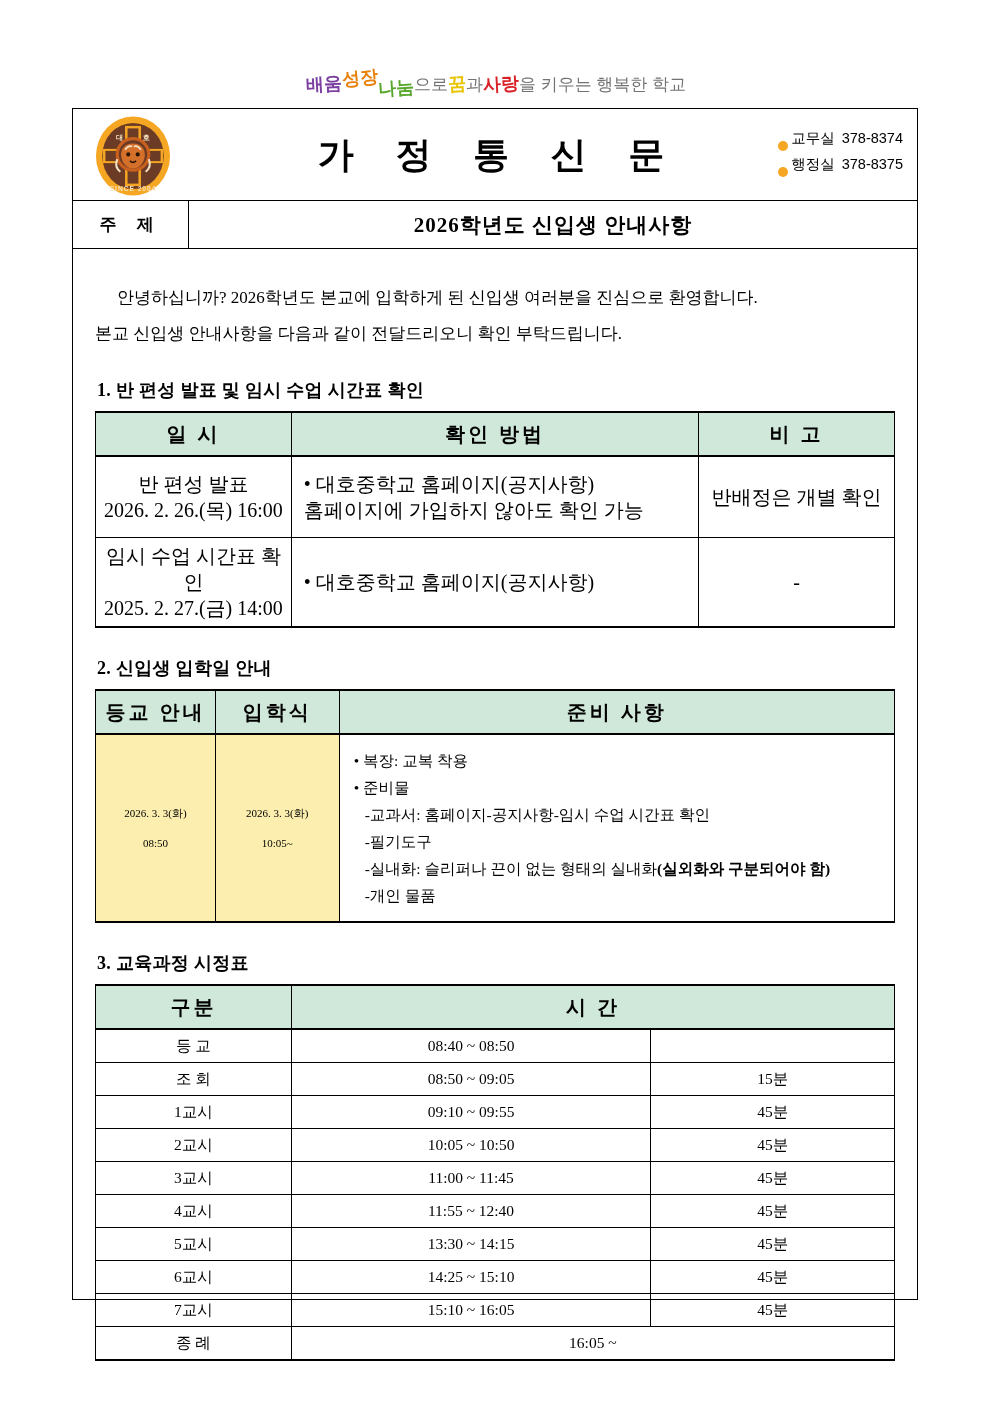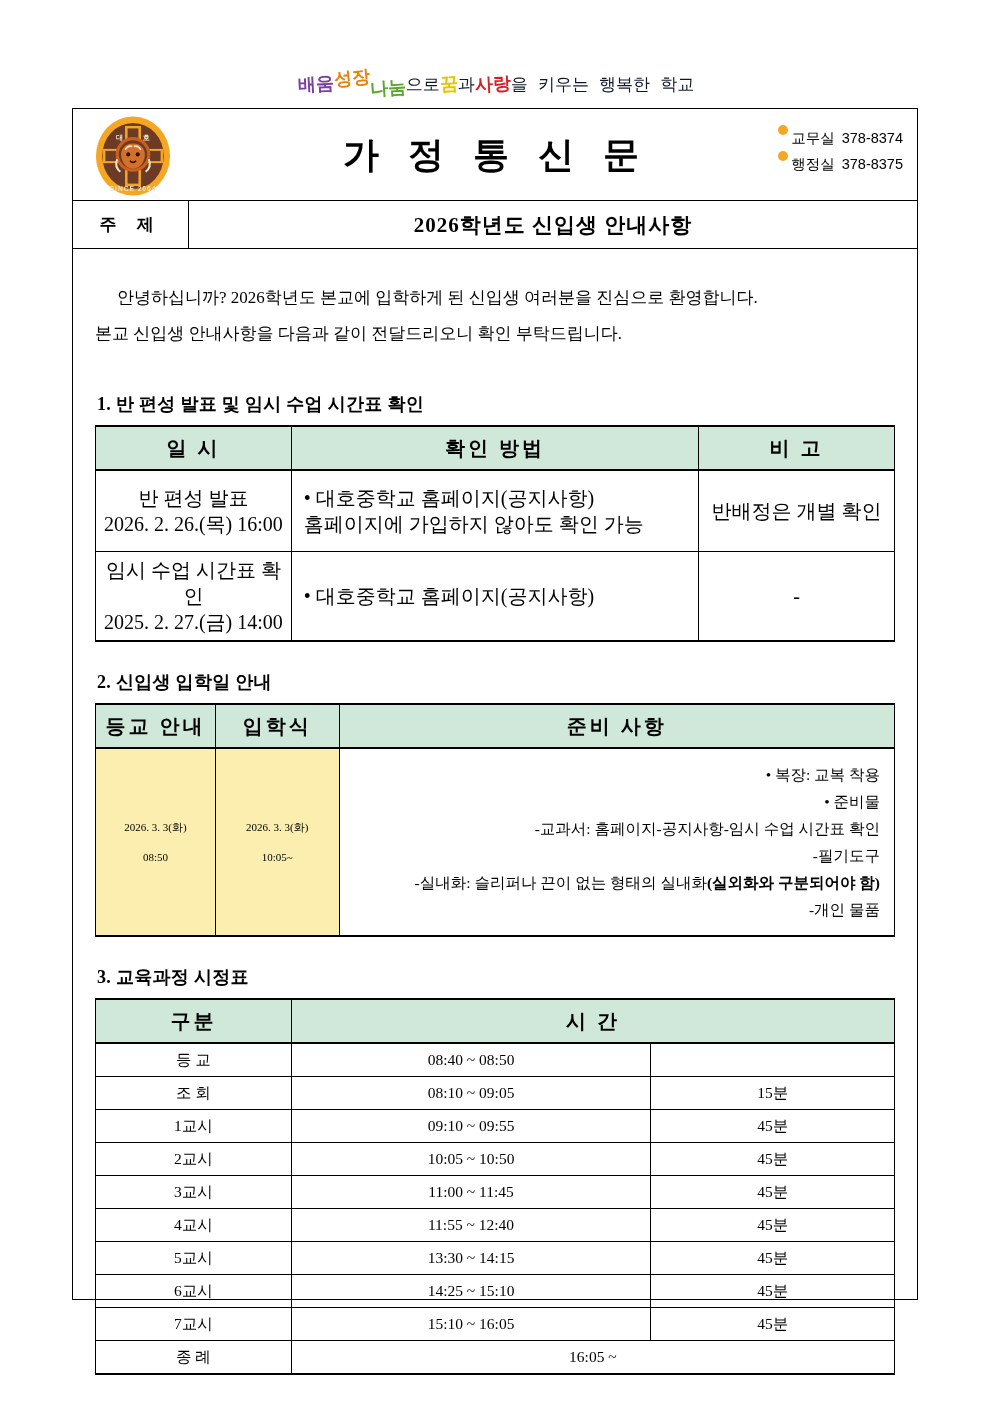--- a/index.html
+++ b/index.html
@@ -18,21 +18,21 @@
     position:absolute;left:0;top:72px;width:992px;
     text-align:center;
     font-family:"Liberation Sans","DejaVu Sans",sans-serif;
     font-size:18px;font-weight:bold;white-space:nowrap;
     letter-spacing:0px;
   }
   .tagline span{display:inline-block;vertical-align:middle;}
   .tg-purple{color:#7b3fa0;transform:rotate(-3deg);}
   .tg-orange{color:#e8820c;position:relative;top:-6px;transform:rotate(-6deg);}
   .tg-green{color:#5aa72e;position:relative;top:4px;transform:rotate(-4deg);}
-  .tg-black{color:#0f172a;font-weight:normal;font-size:17px;font-family:Liberation Mono, monospace;}
+  .tg-black{color:#737373;font-weight:normal;font-size:17px;}
   .tg-yellow{color:#e8c400;transform:rotate(-4deg);}
   .tg-red{color:#d91f26;transform:rotate(-3deg);}
 
   
   .page-frame{
     position:absolute;left:72px;top:108px;
     width:846px;height:1192px;
     border:1.5px solid #000;
     box-sizing:border-box;
   }
@@ -44,28 +44,28 @@
     box-sizing:border-box;
   }
   .logo{
     position:absolute;left:20px;top:6px;
     width:80px;height:82px;
   }
   .doc-title{
     position:absolute;left:0;top:0;width:846px;height:92px;
     display:flex;align-items:center;justify-content:center;
     font-size:36px;font-weight:bold;letter-spacing:10px;
-    font-family:Liberation Serif, serif;
+    font-family:Liberation Mono, monospace;
   }
   .contacts{
     position:absolute;right:14px;top:16px;
     font-family:"Liberation Sans","DejaVu Sans",sans-serif;
     font-size:14.5px;line-height:26px;
   }
-  .contacts .row{display:flex;align-items:flex-start;white-space:nowrap;}
+  .contacts .row{display:flex;align-items:flex-end;white-space:nowrap;}
   .dot{
     width:10px;height:10px;border-radius:50%;
     background:#f5a623;display:inline-block;margin-right:3px;flex:0 0 auto;
   }
   .ct-label{margin-right:7px;}
 
   
   .subject-row{
     display:flex;height:48px;
     border-bottom:1.5px solid #000;
@@ -88,21 +88,21 @@
 
   .intro p{
     margin:0 0 7px 0;font-size:17px;line-height:29px;
   }
   .intro p.first{text-indent:22px;}
 
   h2.section{
     font-size:18px;font-weight:bold;
     margin:28px 0 9px 2px;letter-spacing:0.3px;
   }
-  h2.section:first-of-type{margin-top:44px;}
+  h2.section:first-of-type{margin-top:30px;}
 
   table.tbl{
     width:100%;border-collapse:collapse;
     table-layout:fixed;
   }
   table.tbl{border-top:2px solid #000;border-bottom:2px solid #000;}
   table.tbl th,table.tbl td{
     border:1px solid #000;
     font-size:20px;
     padding:5px 6px;
@@ -122,21 +122,21 @@
   #t1 td.method{text-align:left;padding-left:12px;margin-top:23px;}
   #t1 tr.r1 td{border-bottom:1.2px dotted #000;}
   .col-ilsi{width:24.5%;}
   .col-method{width:51%;}
   .col-bigo{width:24.5%;}
 
   
   #t2 td{text-align:center;}
   #t2 td.yellow{background:#fbeeae;line-height:30px;font-size:11px;}
   #t2 td.prep{
-    text-align:right;background:#fff;padding:12px 14px;
+    text-align:left;background:#fff;padding:12px 14px;
     line-height:27px;font-size:15.5px;
   }
   .col-deung{width:15%;}
   .col-ipha{width:15.5%;}
   .col-prep{width:69.5%;}
   .prep-line{white-space:nowrap;}
   .prep-line.ind{padding-left:11px;}
 
   
   #t3 td{text-align:center;height:26px;padding:3px 4px;font-size:15.5px;}
@@ -297,21 +297,21 @@
         </tr>
       </thead>
       <tbody>
         <tr>
             <td>등 교</td>
             <td>08:40 ~ 08:50</td>
             <td></td>
           </tr>
         <tr>
             <td>조 회</td>
-            <td>08:10 ~ 09:05</td>
+            <td>08:50 ~ 09:05</td>
             <td>15분</td>
           </tr>
         <tr>
             <td>1교시</td>
             <td>09:10 ~ 09:55</td>
             <td>45분</td>
           </tr>
         <tr>
             <td>2교시</td>
             <td>10:05 ~ 10:50</td>

